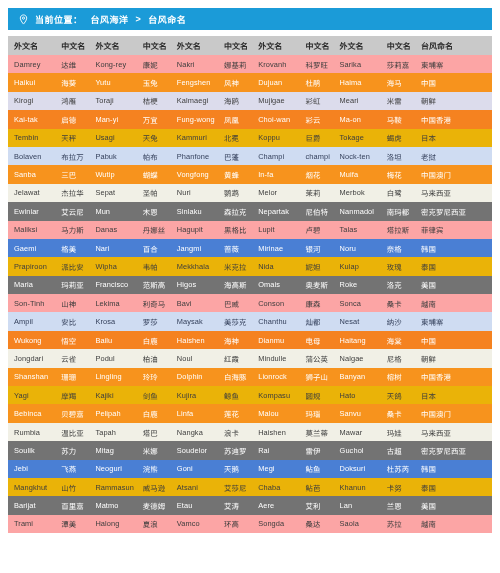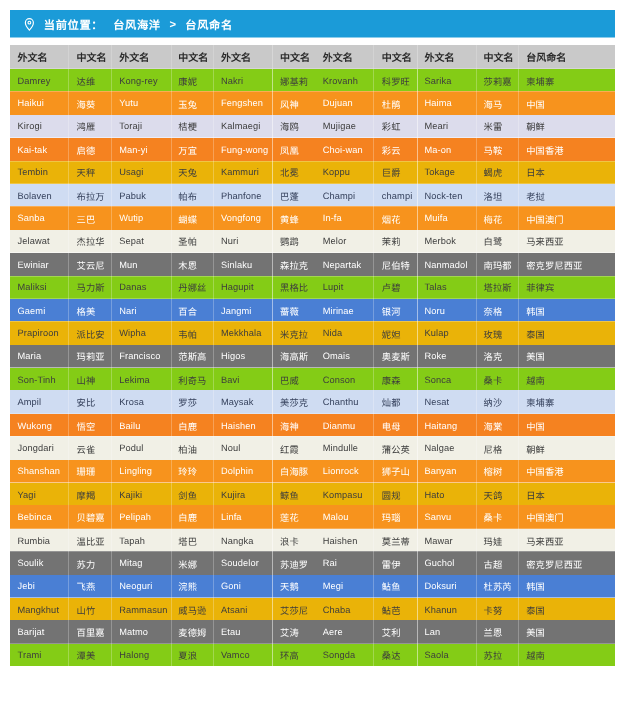--- a/index.html
+++ b/index.html
@@ -71,21 +71,21 @@
     overflow:hidden;
     text-overflow:clip;
     color:#3a3a3a;
     letter-spacing:.1px;
   }
   
   col.c-f{width:8.6%;}
   col.c-c{width:6.2%;}
   col.c-o{width:14%;}
   
-  tr.r-white  td{background:#84cc16;color:#3d3d3d;margin-top:12px;}
+  tr.r-white  td{background:#fca5a5;color:#3d3d3d;margin-top:12px;}
   tr.r-cream  td{background:#f1f0e6;color:#3d3d3d;}
   tr.r-lav    td{background:#dcdcec;color:#3d3d3d;}
   tr.r-palebl td{background:#eab308;color:#3d3d3d;}
   tr.r-lightbl td{background:#cfdcf2;color:#35415c;}
   tr.r-orange td{background:#f7931d;color:#ffffff;}
   tr.r-orange2 td{background:#f58220;color:#ffffff;}
   tr.r-blue   td{background:#737373;color:#ffffff;}
   tr.r-blue2  td{background:#4a7fd4;color:#ffffff;}
   
   .edge-strip{

